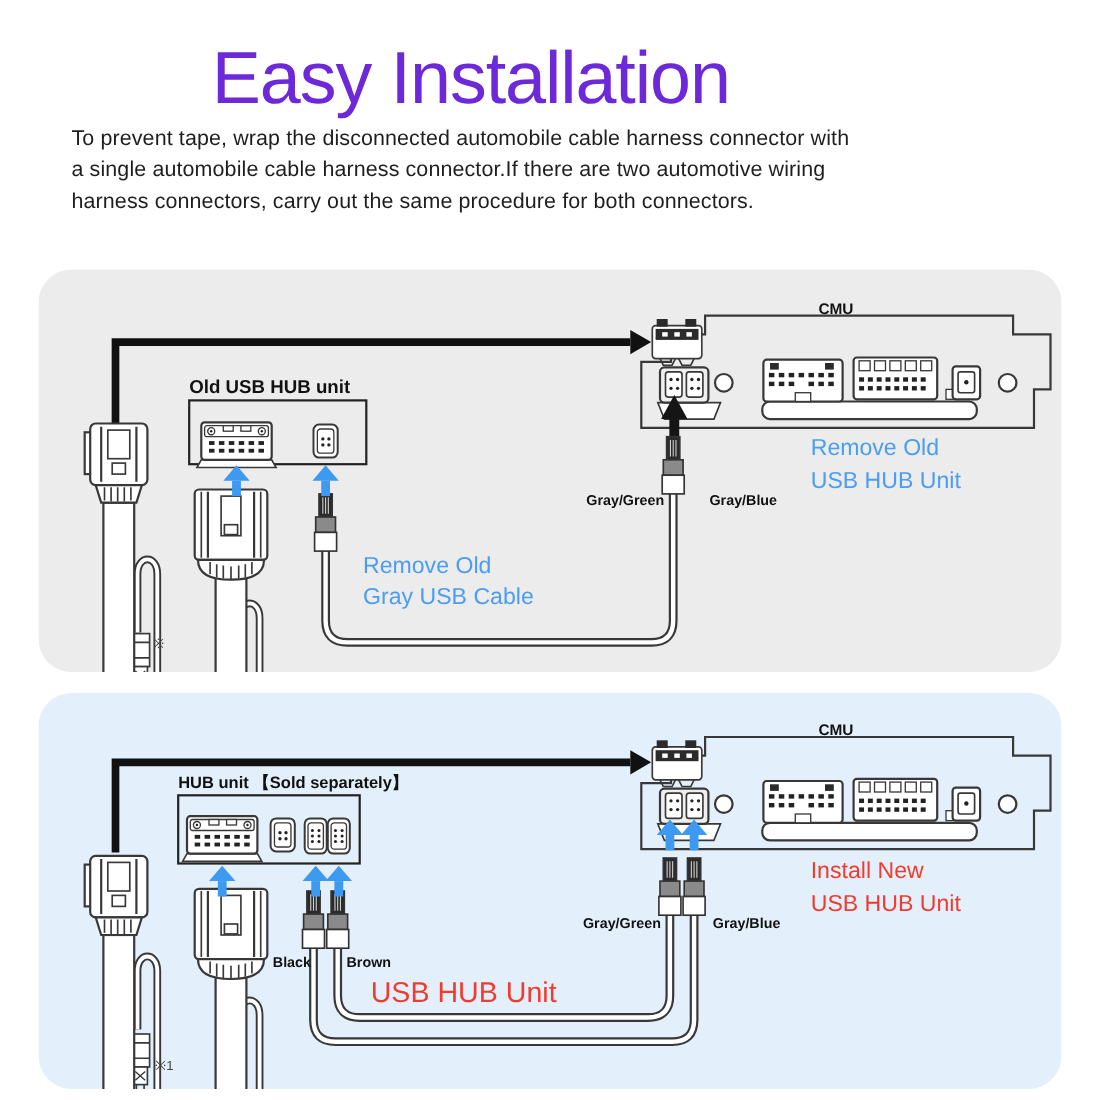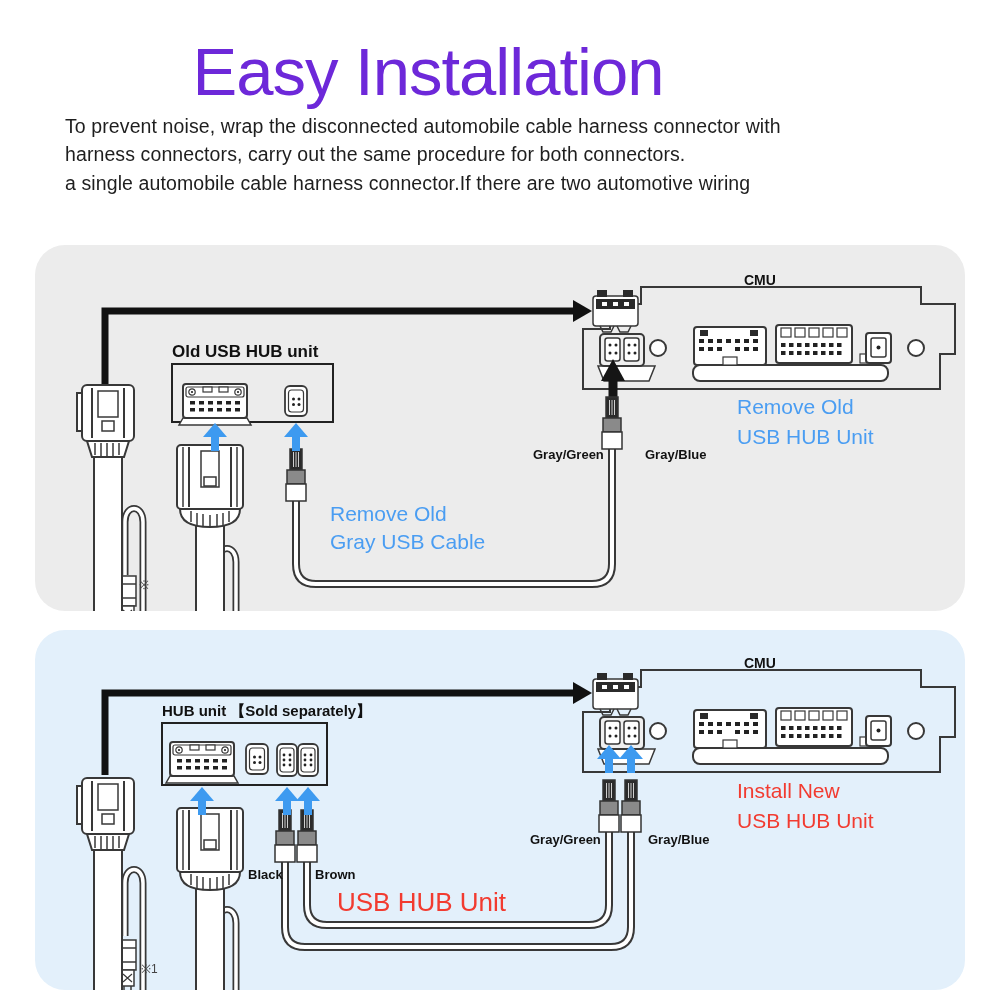--- a/index.html
+++ b/index.html
@@ -16,23 +16,23 @@
   svg text{font-family:"Liberation Sans",sans-serif;}
   .lbl{fill:#111;font-weight:700;}
   .note{font-weight:500;}
 </style>
 </head>
 <body>
 
 <div class="title">Easy Installation</div>
 
 <div class="intro">
-  <div>To prevent noise, wrap the disconnected automobile cable harness connector with</div>
+  <div>To prevent tape, wrap the disconnected automobile cable harness connector with</div>
+  <div>a single automobile cable harness connector.If there are two automotive wiring</div>
   <div>harness connectors, carry out the same procedure for both connectors.</div>
-  <div>a single automobile cable harness connector.If there are two automotive wiring</div>
 </div>
 
 <svg width="0" height="0" style="position:absolute" aria-hidden="true">
 <defs>
   <g id="arr">
     <polygon points="0,14 24,14 12,0"></polygon>
     <rect x="8" y="14" width="8" height="14"></rect>
   </g>
 
   <g id="conn-a" stroke="#383838" stroke-width="2" fill="#ffffff">

